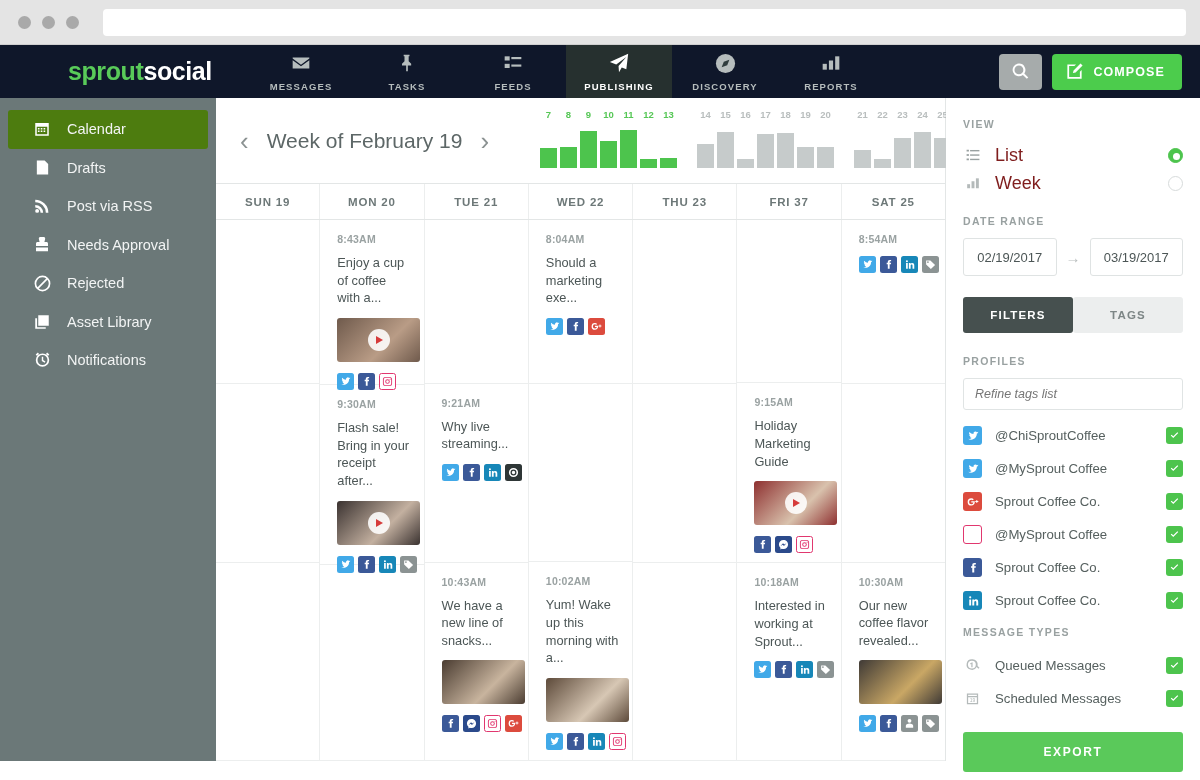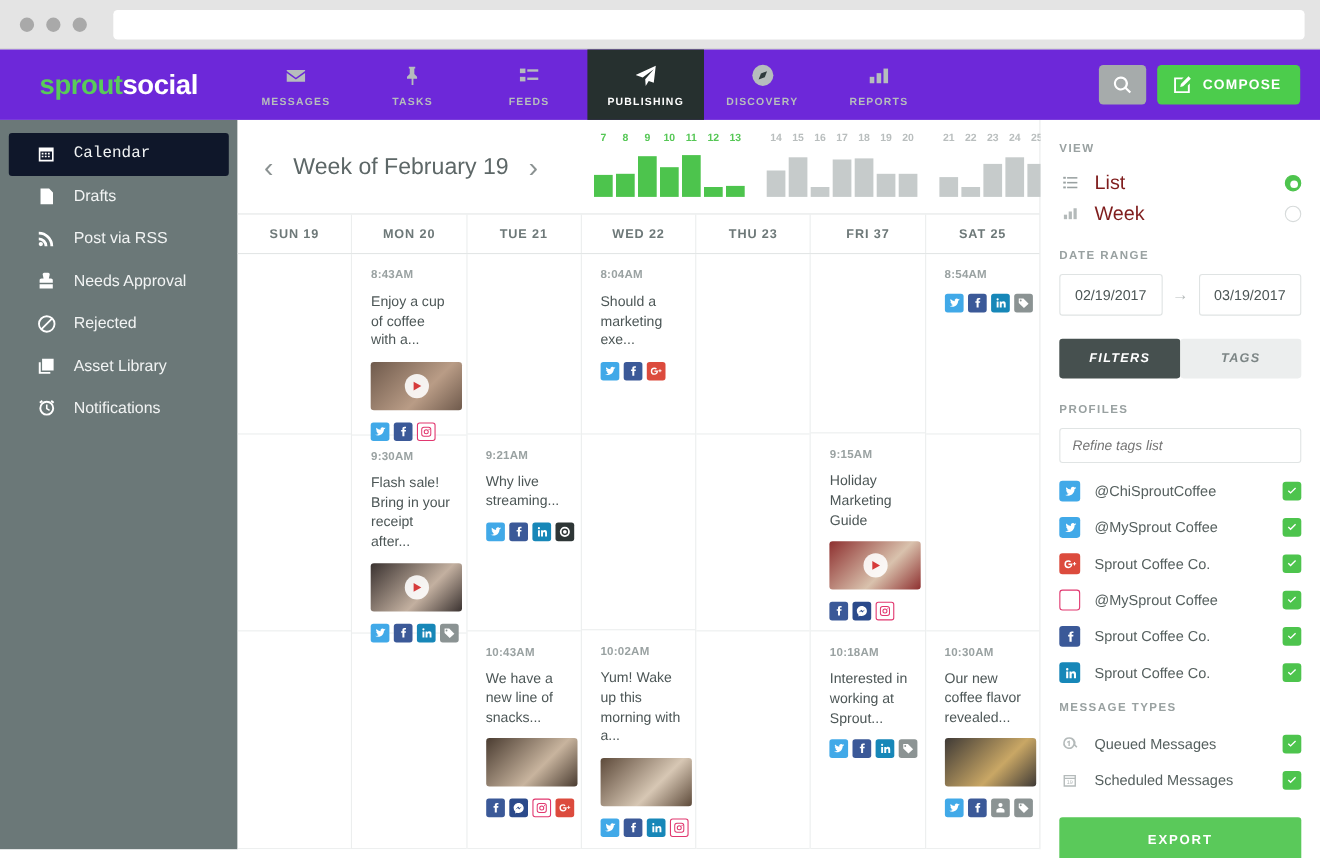--- a/index.html
+++ b/index.html
@@ -17,22 +17,23 @@
   }
   .dots { display: flex; gap: 11px; }
   .dot { width: 13px; height: 13px; border-radius: 50%; background: #a9a9a9; }
   .url-bar {
     flex: 1; height: 27px; background: #fff; border-radius: 4px;
     margin-left: 10px;
   }
 
   
   .topnav {
-    height: 64px; background: #6d28d9; display: flex; align-items: stretch;
+    height: 53px; background: #0f172a; display: flex; align-items: stretch;
     position: relative;
+    padding-left: 32px;
   }
   .brand {
     display: flex; align-items: center; padding-left: 36px; width: 216px;
     font-size: 25px; font-weight: bold; letter-spacing: -0.4px;
   }
   .brand .sp { color: #59cb59; }
   .brand .so { color: #ffffff; }
   .nav-items { display: flex; align-items: stretch; }
   .nav-item {
     width: 106px; display: flex; flex-direction: column; align-items: center;
@@ -64,21 +65,21 @@
   
   .app { display: flex; height: 663px; }
 
   
   .sidebar { width: 216px; background: #6b7878; padding-top: 12px; flex: none; }
   .side-item {
     height: 38.5px; display: flex; align-items: center; gap: 15px;
     padding-left: 24px; margin: 0 8px; border-radius: 3px; cursor: pointer;
     color: #f2f4f4; font-size: 14.5px;
   }
-  .side-item.active { background: #0f172a; font-family: Liberation Mono, monospace; }
+  .side-item.active { background: #4d7c0f; }
   .side-ico { width: 20px; height: 20px; display: flex; align-items: center; justify-content: center; }
   .side-ico svg { fill: #ffffff; }
 
   
   .center { flex: 1; background: #ffffff; display: flex; flex-direction: column;
             border-right: 1px solid #e3e6e6; min-width: 0; }
   .cal-header { height: 85px; display: flex; align-items: center; padding: 0 10px 0 24px; }
   .week-nav { display: flex; align-items: center; gap: 18px; width: 300px; flex: none; }
   .arrow { font-size: 26px; color: #8b9292; cursor: pointer; line-height: 1; font-weight: 300;}
   .week-title { font-size: 21px; color: #5d6767; font-weight: 400; }
@@ -157,21 +158,21 @@
     content: ""; position: absolute; left: 4px; top: 4px; width: 7px; height: 7px;
     background: #fff; border-radius: 50%;
   }
   .date-range { display: flex; align-items: center; gap: 9px; margin-bottom: 21px; }
   .date-box {
     flex: 1; height: 38px; border: 1px solid #dfe3e3; border-radius: 3px;
     display: flex; align-items: center; justify-content: center;
     font-size: 13px; color: #4c5656; cursor: pointer; background: #fff;
   }
   .arrow-ico { color: #b8bdbd; font-size: 15px; }
-  .tabs { display: flex; margin-bottom: 22px; font-style: italic; }
+  .tabs { display: flex; margin-bottom: 22px; }
   .tab {
     flex: 1; height: 36px; display: flex; align-items: center; justify-content: center;
     font-size: 11.5px; font-weight: bold; letter-spacing: 1.2px; cursor: pointer;
     background: #eceeee; color: #7d8686; border-radius: 3px;
   }
   .tab.active { background: #46504f; color: #fff; }
   .refine {
     width: 100%; height: 32px; border: 1px solid #e0e4e4; border-radius: 3px;
     padding: 0 11px; font-size: 12.5px; font-style: italic; color: #a9b0b0;
     margin-bottom: 9px; font-family: "Liberation Sans", sans-serif; outline: none;

